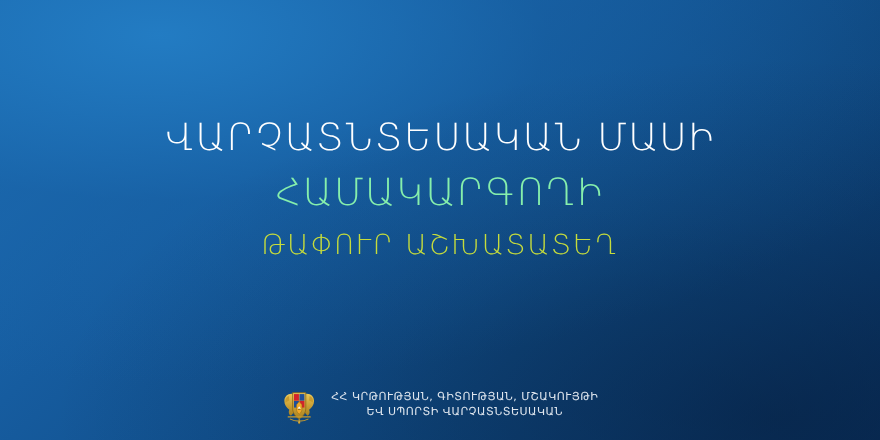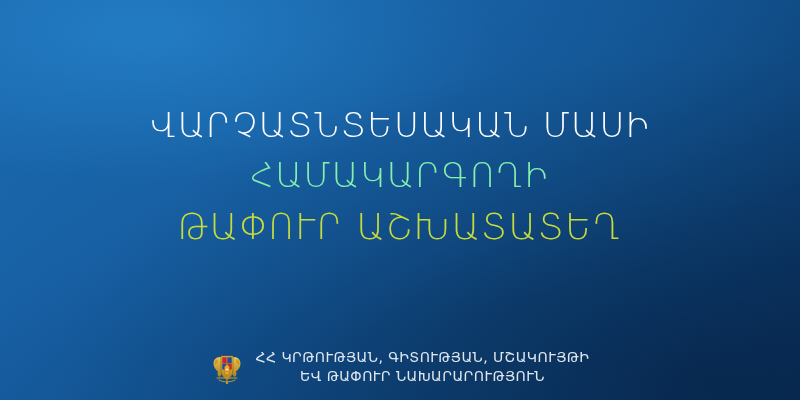--- a/index.html
+++ b/index.html
@@ -63,21 +63,21 @@
   .headline-line {
     display:block;
     font-family:"DejaVu Sans","Liberation Sans",sans-serif;
     font-weight:300;
     font-size:34px;
     letter-spacing:1.4px;
     white-space:nowrap;
   }
   .line-1 { color:#ffffff; margin-bottom:16px; }
   .line-2 { color:#86efac; margin-bottom:18px; }
-  .line-3 { color:#c6dc3c; font-size:35px; letter-spacing:1.6px; }
+  .line-3 { color:#c6dc3c; font-size:25px; letter-spacing:1.6px; }
 
   
   .footer {
     position:absolute;
     left:0; right:0;
     bottom:14px;
     display:flex;
     justify-content:center;
     align-items:center;
     gap:13px;
@@ -92,21 +92,21 @@
   .ministry-text {
     display:flex;
     flex-direction:column;
     align-items:center;
     line-height:1.35;
   }
   .ministry-line {
     color:#dfe6ee;
     font-family:"DejaVu Sans","Liberation Sans",sans-serif;
     font-weight:400;
-    font-size:14px;
+    font-size:10px;
     letter-spacing:0.45px;
     white-space:nowrap;
     text-align:center;
   }
 </style>
 </head>
 <body>
 
 <div id="banner">
 
@@ -150,19 +150,19 @@
         <rect x="29.6" y="43.4" width="4.8" height="1.6" fill="#8a6616"></rect>
 
         <path d="M12 58 L52 58" stroke="#c79b2e" stroke-width="2.2" stroke-linecap="round"></path>
         <path d="M16 62 C24 67 40 67 48 62" stroke="#c79b2e" stroke-width="2" fill="none" stroke-linecap="round"></path>
         <path d="M32 62 L32 69" stroke="#c79b2e" stroke-width="2" stroke-linecap="round"></path>
         <circle cx="32" cy="68.5" r="2" fill="url(#gold)"></circle>
       </svg>
 
       <div class="ministry-text">
         <span class="ministry-line">ՀՀ ԿՐԹՈՒԹՅԱՆ, ԳԻՏՈՒԹՅԱՆ, ՄՇԱԿՈՒՅԹԻ</span>
-        <span class="ministry-line">ԵՎ ԹԱՓՈՒՐ ՆԱԽԱՐԱՐՈՒԹՅՈՒՆ</span>
+        <span class="ministry-line">ԵՎ ՍՊՈՐՏԻ ՎԱՐՉԱՏՆՏԵՍԱԿԱՆ</span>
       </div>
 
     </div>
 
   </div>
 </div>
 
 </body></html>

